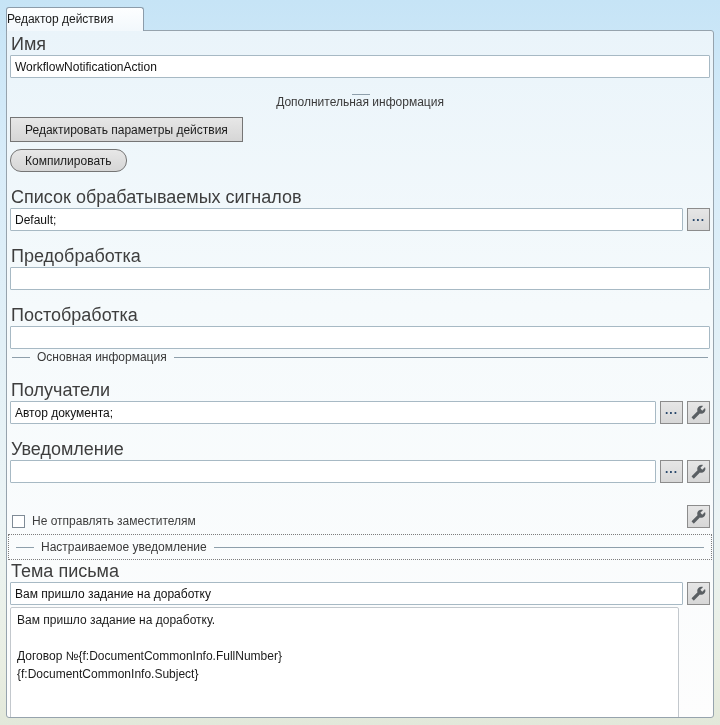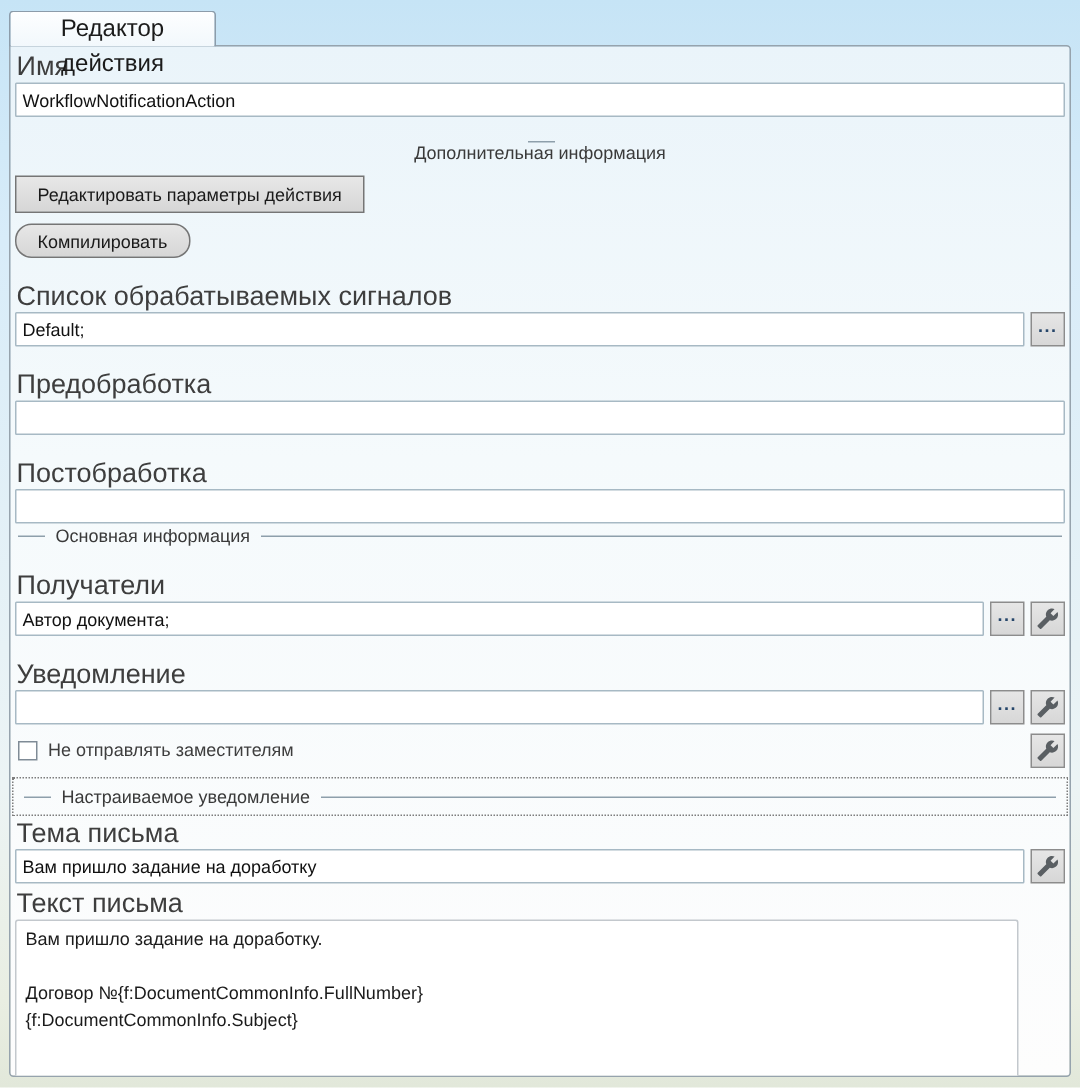--- a/index.html
+++ b/index.html
@@ -7,22 +7,22 @@
   body {
     font-family: "Liberation Sans", sans-serif;
     background: linear-gradient(180deg, #c6e4f6 0%, #d8ecf9 22%, #ecf4f5 72%, #e9eee2 92%, #e2e8da 100%);
     overflow: hidden;
   }
   .window { width: 720px; height: 725px; padding-top: 7px; }
 
   .tab {
     margin-left: 6px;
     width: 138px; height: 24px;
-    line-height: 23px; text-align: center;
-    font-size: 16px; color: #1b1b1b;
+    line-height: 23px; text-align: left;
+    font-size: 12px; color: #1b1b1b;
     background: linear-gradient(180deg, #fdfeff, #f2f8fc);
     border: 1px solid #8c9caa; border-bottom: none;
     border-radius: 3px 3px 0 0;
     position: relative; z-index: 2; margin-bottom: -1px;
     cursor: default;
   }
 
   .panel {
     margin: 0 6px;
     height: 688px;
@@ -69,21 +69,21 @@
     border: 1px solid #8c8c8c;
     display: flex; align-items: center; justify-content: center;
     padding: 0; cursor: default;
   }
   .dots {
     font: bold 12px "Liberation Sans", sans-serif;
     color: #26466a; letter-spacing: 1px;
     margin-top: -6px;
   }
 
-  .checkbox-row { display: flex; align-items: center; height: 24px; margin-top: 5px; }
+  .checkbox-row { display: flex; align-items: flex-end; height: 24px; margin-top: 21px; }
   .checkbox-box {
     width: 13px; height: 13px; background: #fff;
     border: 1px solid #7f8b96; margin: 0 7px 0 2px; flex: 0 0 13px;
   }
   .checkbox-label { font-size: 12px; color: #3e3e3e; }
   .spacer { margin-left: auto; }
 
   .dotted-box {
     border: 1px dotted #7d7d7d;
     margin: 6px -2px 4px -2px;
@@ -196,21 +196,20 @@
     <div class="field-label">Тема письма</div>
     <div class="row">
       <input class="text-input" type="text" value="Вам пришло задание на доработку" style="">
       <button class="sq-btn">
         <svg width="15" height="15" viewBox="0 0 24 24">
           <path transform="scale(-1,1) translate(-24,0)" d="M22.7 19l-9.1-9.1c.9-2.3.4-5-1.5-6.9-2-2-5-2.4-7.4-1.3L9 6 6 9 1.6 4.7C.4 7.1.9 10.1 2.9 12.1c1.9 1.9 4.6 2.4 6.9 1.5l9.1 9.1c.4.4 1 .4 1.4 0l2.3-2.3c.5-.4.5-1.1.1-1.4z" fill="#5a5f63"></path>
         </svg>
       </button>
     </div>
 
-    <div class="field-label mt6">Текст письма</div>
     <div class="body-row">
       <textarea class="textarea" style="">Вам пришло задание на доработку.
 
 Договор №{f:DocumentCommonInfo.FullNumber}
 {f:DocumentCommonInfo.Subject}</textarea>
       <button class="sq-btn">
         <svg width="15" height="15" viewBox="0 0 24 24">
           <path transform="scale(-1,1) translate(-24,0)" d="M22.7 19l-9.1-9.1c.9-2.3.4-5-1.5-6.9-2-2-5-2.4-7.4-1.3L9 6 6 9 1.6 4.7C.4 7.1.9 10.1 2.9 12.1c1.9 1.9 4.6 2.4 6.9 1.5l9.1 9.1c.4.4 1 .4 1.4 0l2.3-2.3c.5-.4.5-1.1.1-1.4z" fill="#5a5f63"></path>
         </svg>
       </button>

